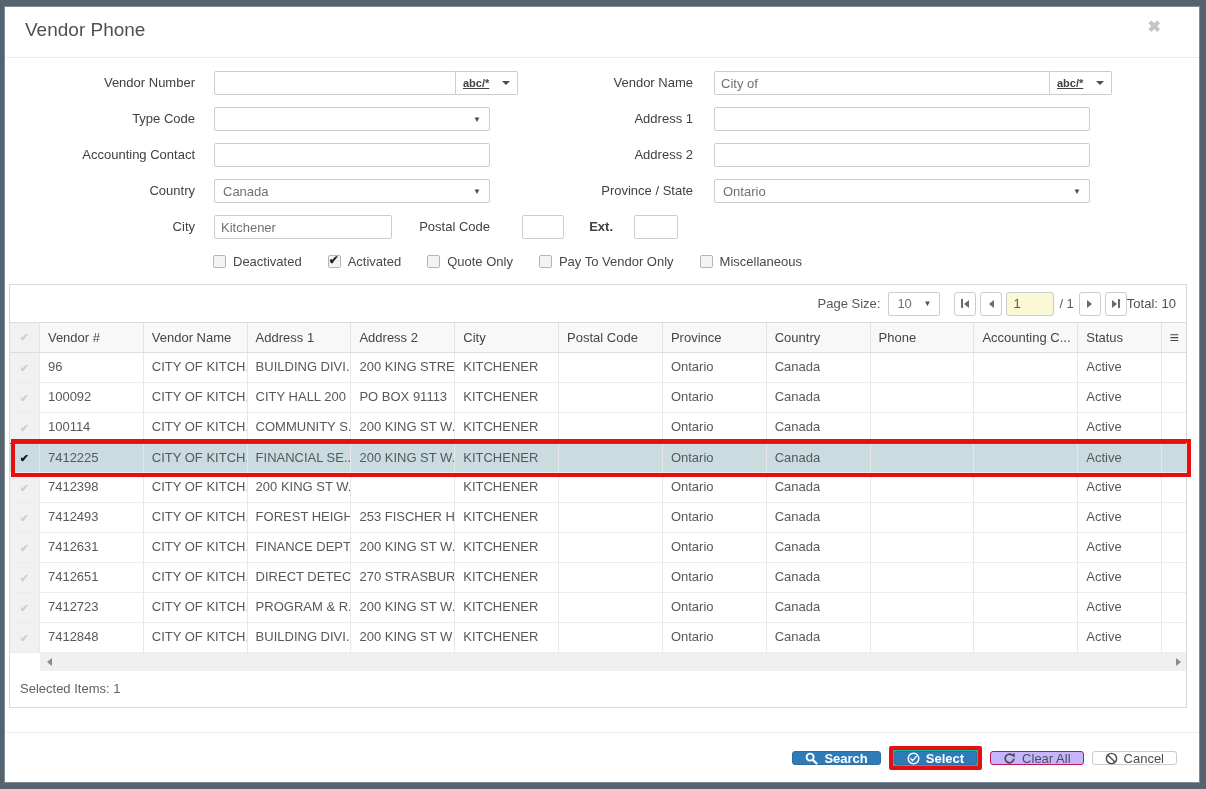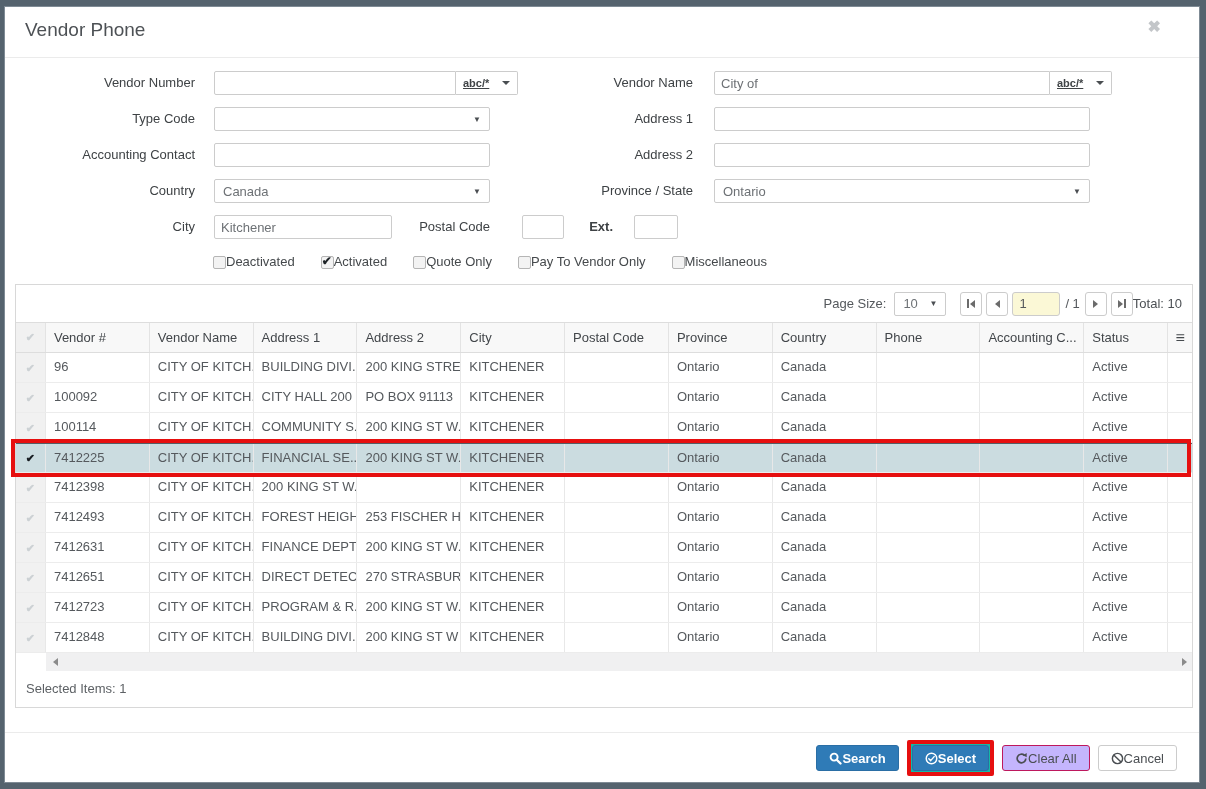--- a/index.html
+++ b/index.html
@@ -22,26 +22,26 @@
   .cl{left:209px}.cr{left:709px}
   .tin{box-sizing:border-box;height:24px;border:1px solid #ccc;border-radius:2px;font:13px "Liberation Sans",sans-serif;color:#6d7175;padding:0 6px;background:#fff;outline:none}
   .igrp{display:flex}
   .addon{box-sizing:border-box;height:24px;border:1px solid #ccc;border-left:none;border-radius:0 2px 2px 0;display:flex;align-items:center;justify-content:center;gap:13px;padding:0 7px;font-size:11px;color:#3f4346;background:#fff;cursor:pointer}
   .addon .txt{text-decoration:underline;font-weight:bold}
   .dcaret{width:0;height:0;border-left:4px solid transparent;border-right:4px solid transparent;border-top:4px solid #4a4e52}
   .sel{box-sizing:border-box;height:24px;border:1px solid #ccc;border-radius:2px;display:flex;align-items:center;justify-content:space-between;padding:0 8px;font-size:13px;color:#6d7175;background:#fff;cursor:pointer}
   .scaret{font-size:8px;color:#4a4e52}
 
   .cbrow{position:absolute;left:208px;top:247px;display:flex;gap:26px;align-items:center}
-  .cb{display:flex;align-items:flex-end;font-size:13px;color:#45494c;cursor:pointer}
+  .cb{display:flex;gap:7px;align-items:center;font-size:13px;color:#45494c;cursor:pointer}
   .box{width:13px;height:13px;border:1px solid #b5b5b5;border-radius:2px;background:#f3f3f3;position:relative;box-sizing:border-box}
   .box .mk{position:absolute;left:0;top:-3px;font-size:12px;color:#1d2226;font-weight:bold}
 
   
-  .grid{position:absolute;left:10px;top:277px;width:1178px;height:424px;border:1px solid #d8d8d8;box-sizing:border-box;background:#fff}
+  .grid{position:absolute;left:4px;top:277px;width:1178px;height:424px;border:1px solid #d8d8d8;box-sizing:border-box;background:#fff}
   .pagebar{height:37px;display:flex;align-items:center;justify-content:flex-end;padding-right:10px;box-sizing:border-box;font-size:13px;color:#54585c}
   .psel{width:52px;margin-left:8px}
   .pbtn{width:22px;height:24px;border:1px solid #ccc;border-radius:3px;background:#fff;display:flex;align-items:center;justify-content:center;gap:1px;box-sizing:border-box;cursor:pointer}
   .ml14{margin-left:14px}.ml4{margin-left:4px}
   .pinput{width:48px;height:24px;background:#fbf8d6;border:1px solid #ccc;border-radius:3px;font:13px "Liberation Sans",sans-serif;color:#55595c;padding:0 6px;box-sizing:border-box;margin-left:4px;outline:none}
   .pof{margin:0 5px}
   .ptotal{color:#4c5054}
   .tl{width:0;height:0;border-top:4px solid transparent;border-bottom:4px solid transparent;border-right:5px solid #6b6b6b}
   .tr2{width:0;height:0;border-top:4px solid transparent;border-bottom:4px solid transparent;border-left:5px solid #6b6b6b}
   .vbar{width:2px;height:9px;background:#6b6b6b}
@@ -64,21 +64,21 @@
   .hs-gap{width:30px;background:#fff}
   .hs-track{flex:1;background:#f0f0f1;position:relative}
   .hs-left{position:absolute;left:7px;top:5px}
   .hs-right{position:absolute;right:5px;top:5px}
   .tl2{width:0;height:0;border-top:4px solid transparent;border-bottom:4px solid transparent;border-right:5px solid #8b8b8b}
   .tr3{width:0;height:0;border-top:4px solid transparent;border-bottom:4px solid transparent;border-left:5px solid #8b8b8b}
   .selline{font-size:13px;color:#5d6165;padding:10px 0 0 10px}
 
   
   .footer{position:absolute;left:0;right:0;top:725px;height:51px;border-top:1px solid #ebebeb;display:flex;align-items:center;justify-content:flex-end;padding-right:22px;gap:8px;box-sizing:border-box}
-  .btn{height:14px;border-radius:3px;font-size:13px;display:inline-flex;align-items:center;padding:12px 12px;box-sizing:border-box;cursor:pointer;font-family:"Liberation Sans",sans-serif}
+  .btn{height:14px;border-radius:3px;font-size:13px;display:inline-flex;align-items:center;gap:6px;padding:0 12px;box-sizing:border-box;cursor:pointer;font-family:"Liberation Sans",sans-serif}
   .btn-primary{background:#2f7bb7;border:1px solid #2a6ea5;color:#fff;font-weight:bold}
   .btn-default{background:#c4b5fd;border:1px solid #be185d;color:#4a4e52}
   .btn-cancel{background:#fff;border:1px solid #ccc;color:#4a4e52}
   .red-wrap{border:4px solid #e60f0f;border-radius:2px;display:inline-flex;padding:1px;background:#14b8a6}
 
   .row-annotation{position:absolute;left:6px;top:432px;width:1180px;height:38px;border:4px solid #e60f0f;box-sizing:border-box;z-index:6;pointer-events:none}
 </style>
 </head>
 <body>
 

